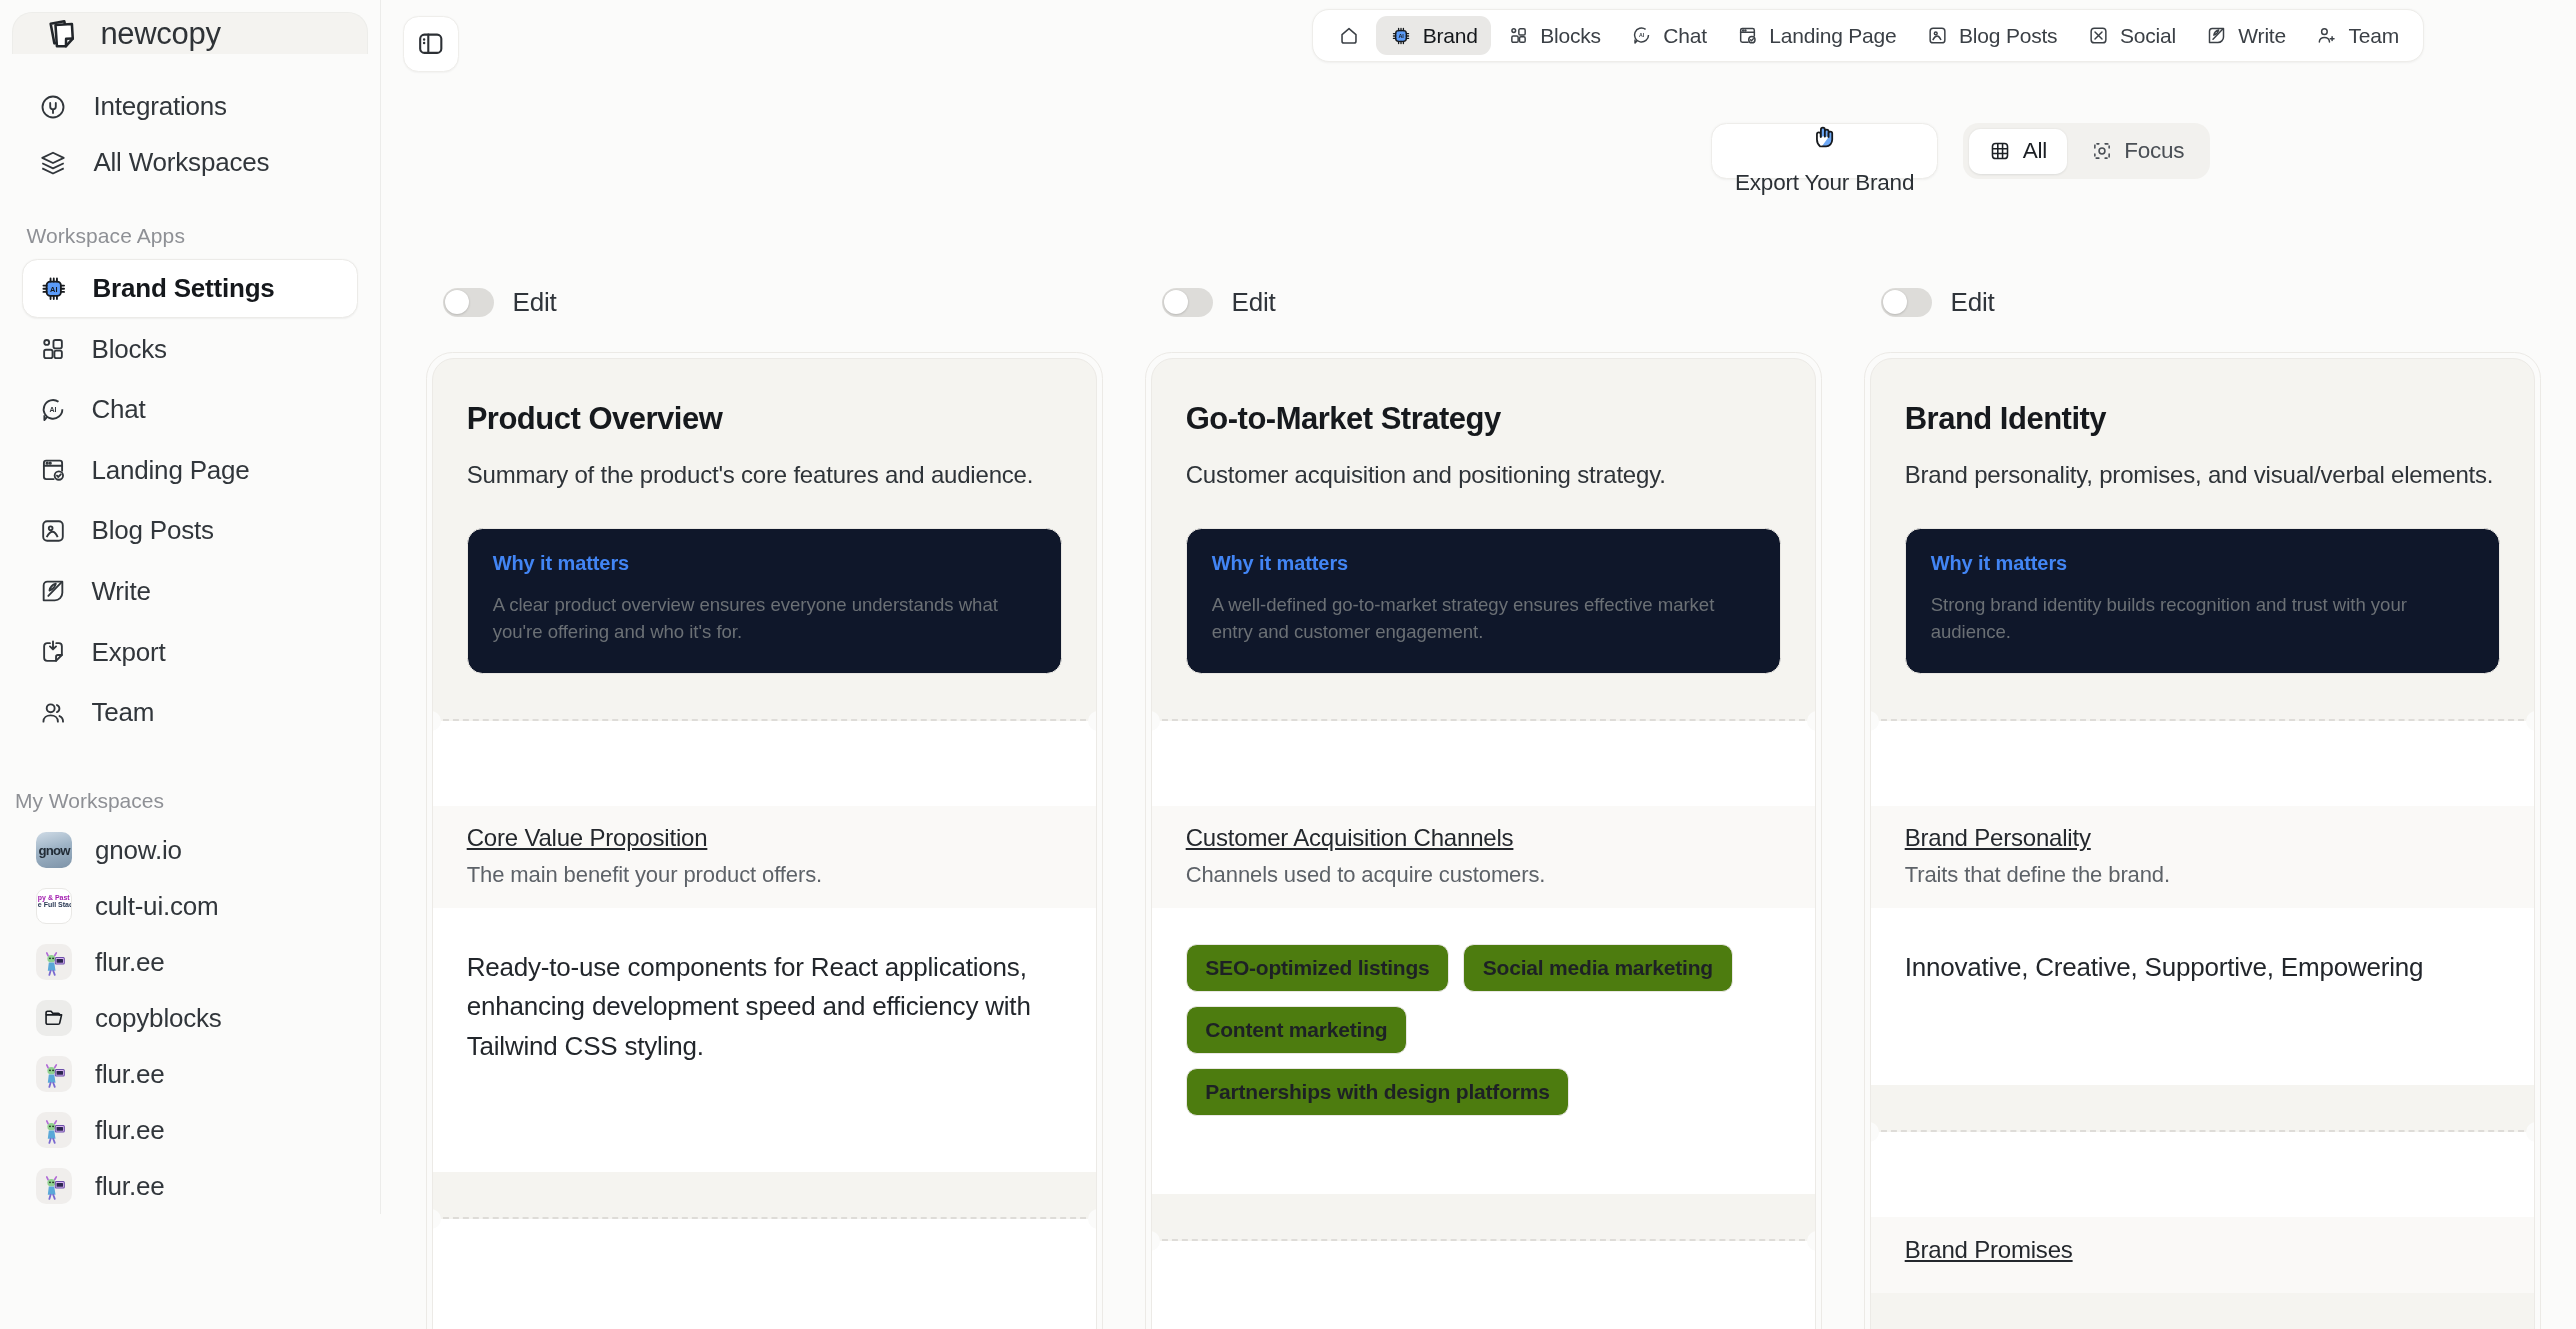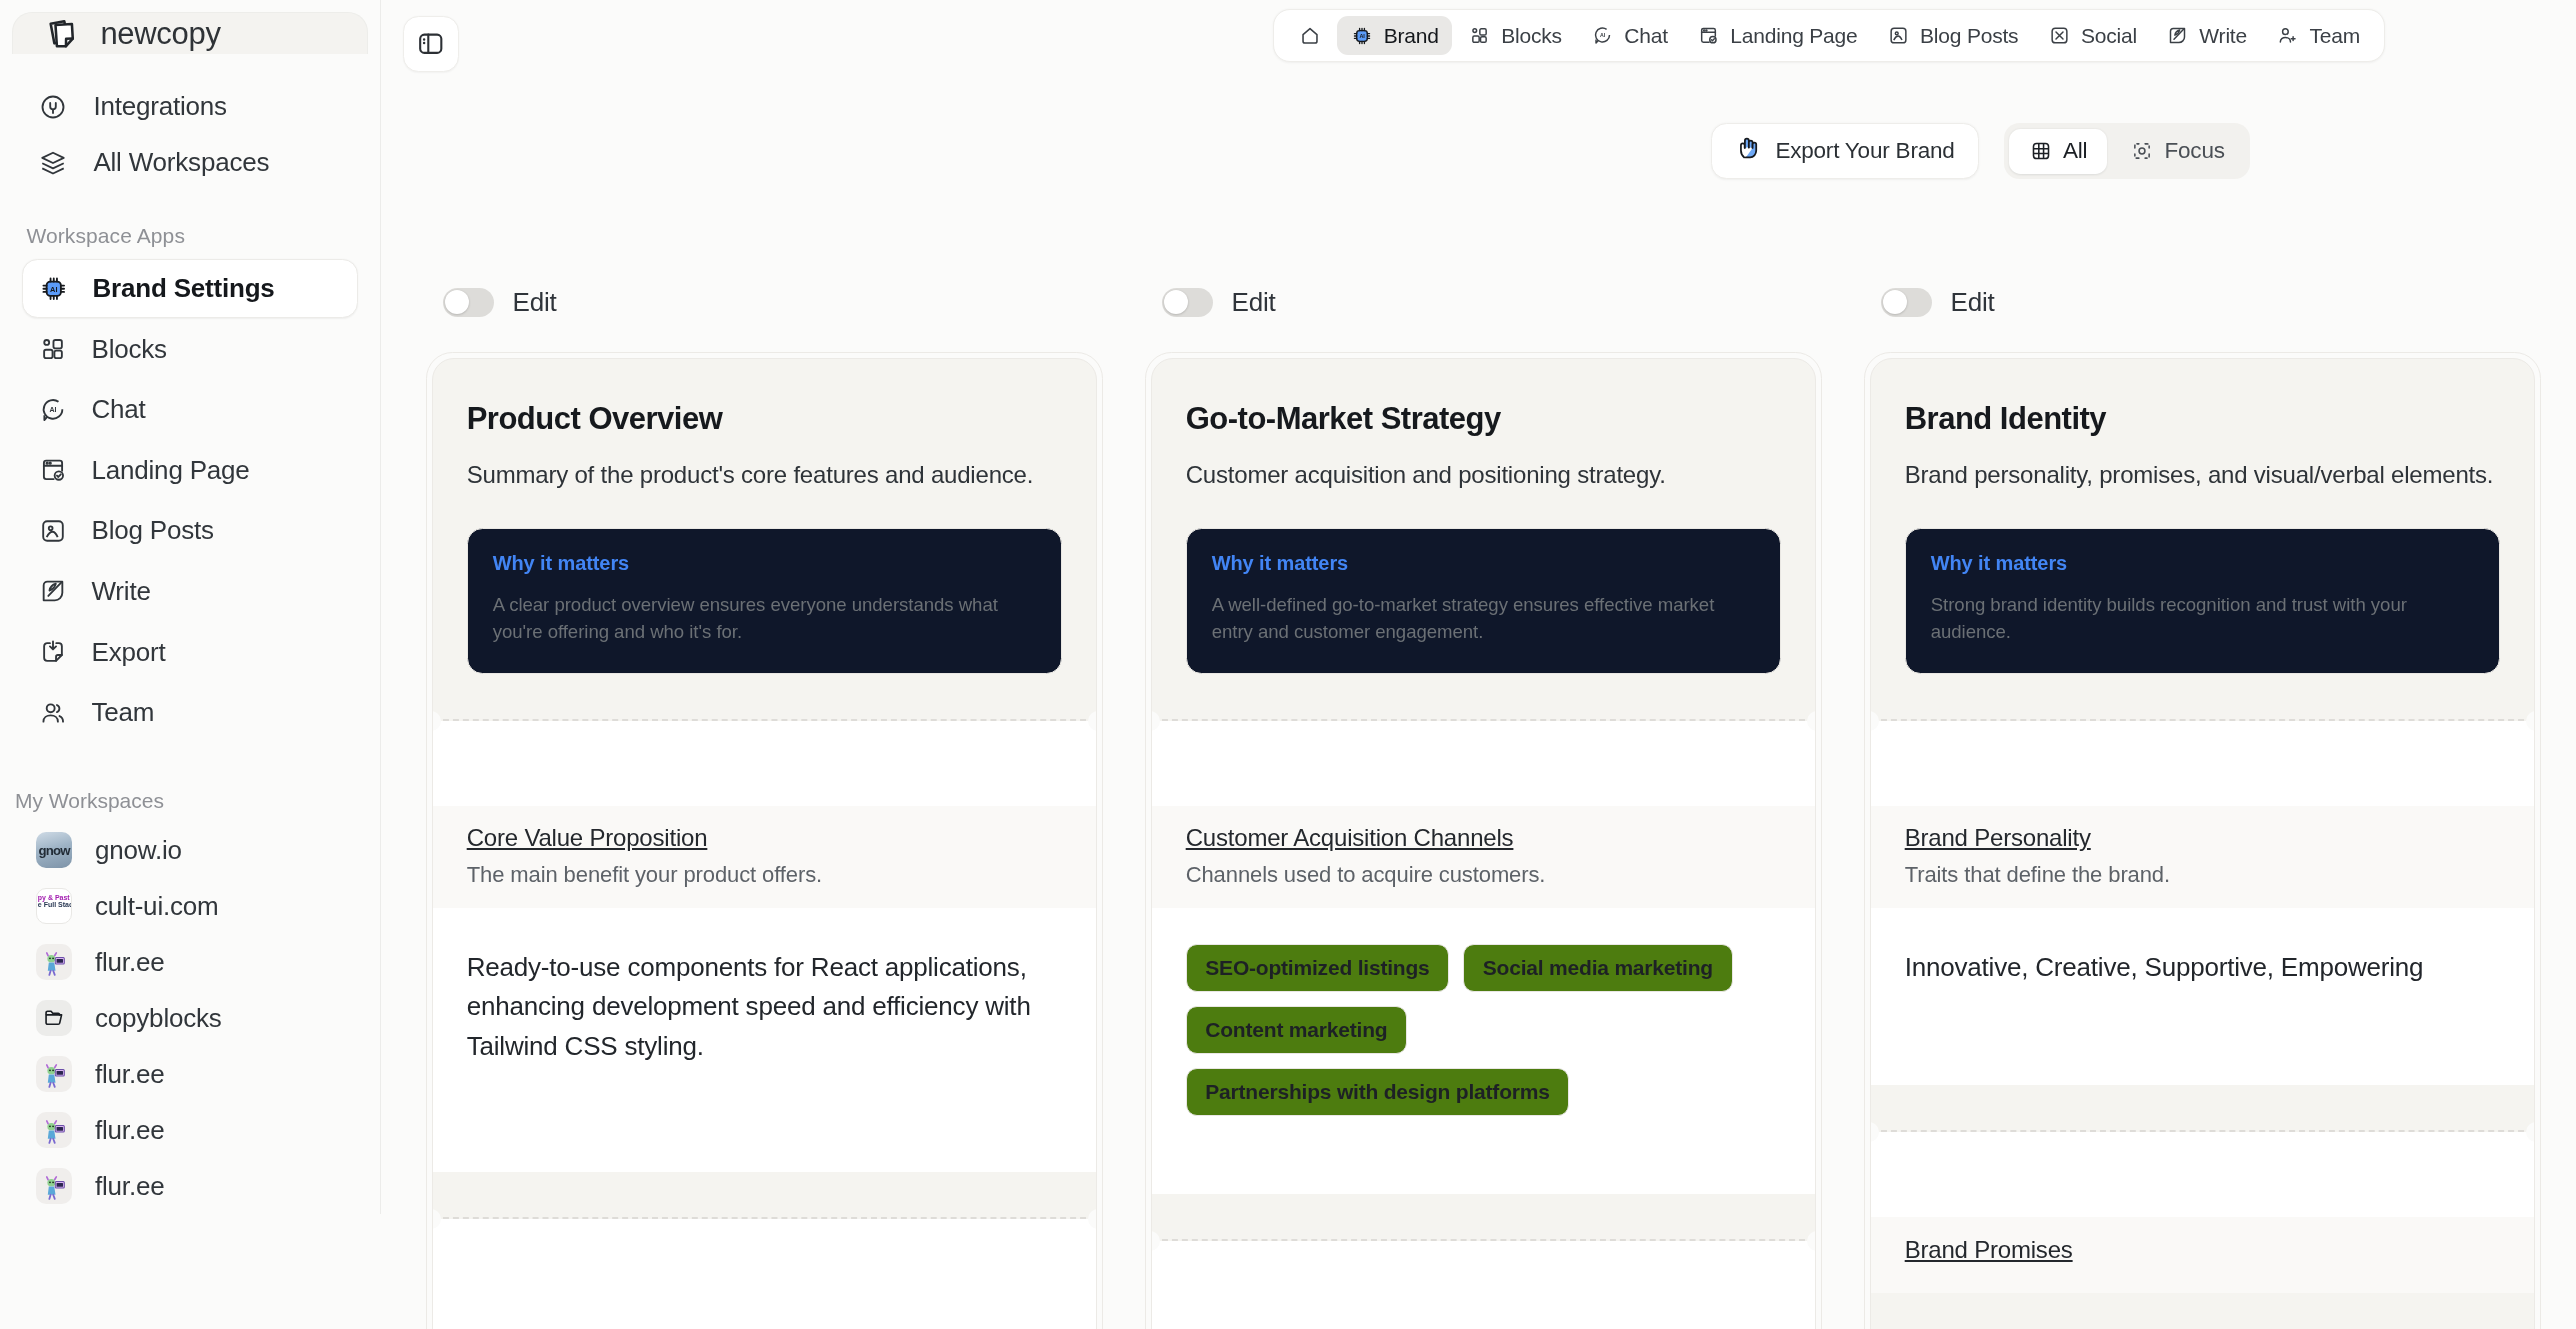--- a/index.html
+++ b/index.html
@@ -89,21 +89,21 @@
 
   .panel-toggle {
     position:absolute; left: 22px; top: 15.5px;
     width: 56px; height: 56px; border-radius: 15.5px;
     background:#ffffff; border: 1.6px solid #efeeeb;
     display:flex;align-items:center;justify-content:center; cursor:pointer;
     box-shadow: 0 0.8px 1.6px rgba(16,18,20,.04);
   }
 
   .topnav {
-    position:absolute; left: 892px; top: 9.3px;
+    position:absolute; left: 931px; top: 9.3px;
     height: 53px; background:#ffffff;
     border: 1.6px solid #eeedea; border-radius: 17px;
     display:flex; align-items:center; padding: 0 11px; gap: 3.1px;
     box-shadow: 0 0.8px 2.3px rgba(16,18,20,.05);
   }
   .nav-item {
     display:flex;align-items:center; gap:10px;
     height: 39px; padding: 0 13.2px; border-radius: 11px; cursor:pointer;
     font-size: 21px; color:#3b4046; letter-spacing:-0.2px; white-space:nowrap;
   }
@@ -114,20 +114,21 @@
     position:absolute; left: 1330px; top: 123px;
     display:flex; align-items:center; gap: 0;
     height: 56px;
   }
   .btn-export {
     display:flex;align-items:center;gap:14px;
     height: 56px; padding: 0 23px;
     background:#ffffff; border:1.6px solid #eeedea; border-radius: 15.5px;
     font-size: 22.5px; color:#2b3035; letter-spacing:-0.2px; cursor:pointer; white-space:nowrap;
     box-shadow: 0 0.8px 2.3px rgba(16,18,20,.05);
+    flex-direction: column;
   }
   .seg {
     margin-left: 25px;
     display:flex; align-items:center; gap:3.1px;
     background:#f2f1ee; border-radius: 15.5px; padding: 5.4px;
     height: 56px;
   }
   .seg-btn {
     display:flex;align-items:center;gap:11px;
     height: 45px; padding: 0 20px; border-radius: 11.7px;

